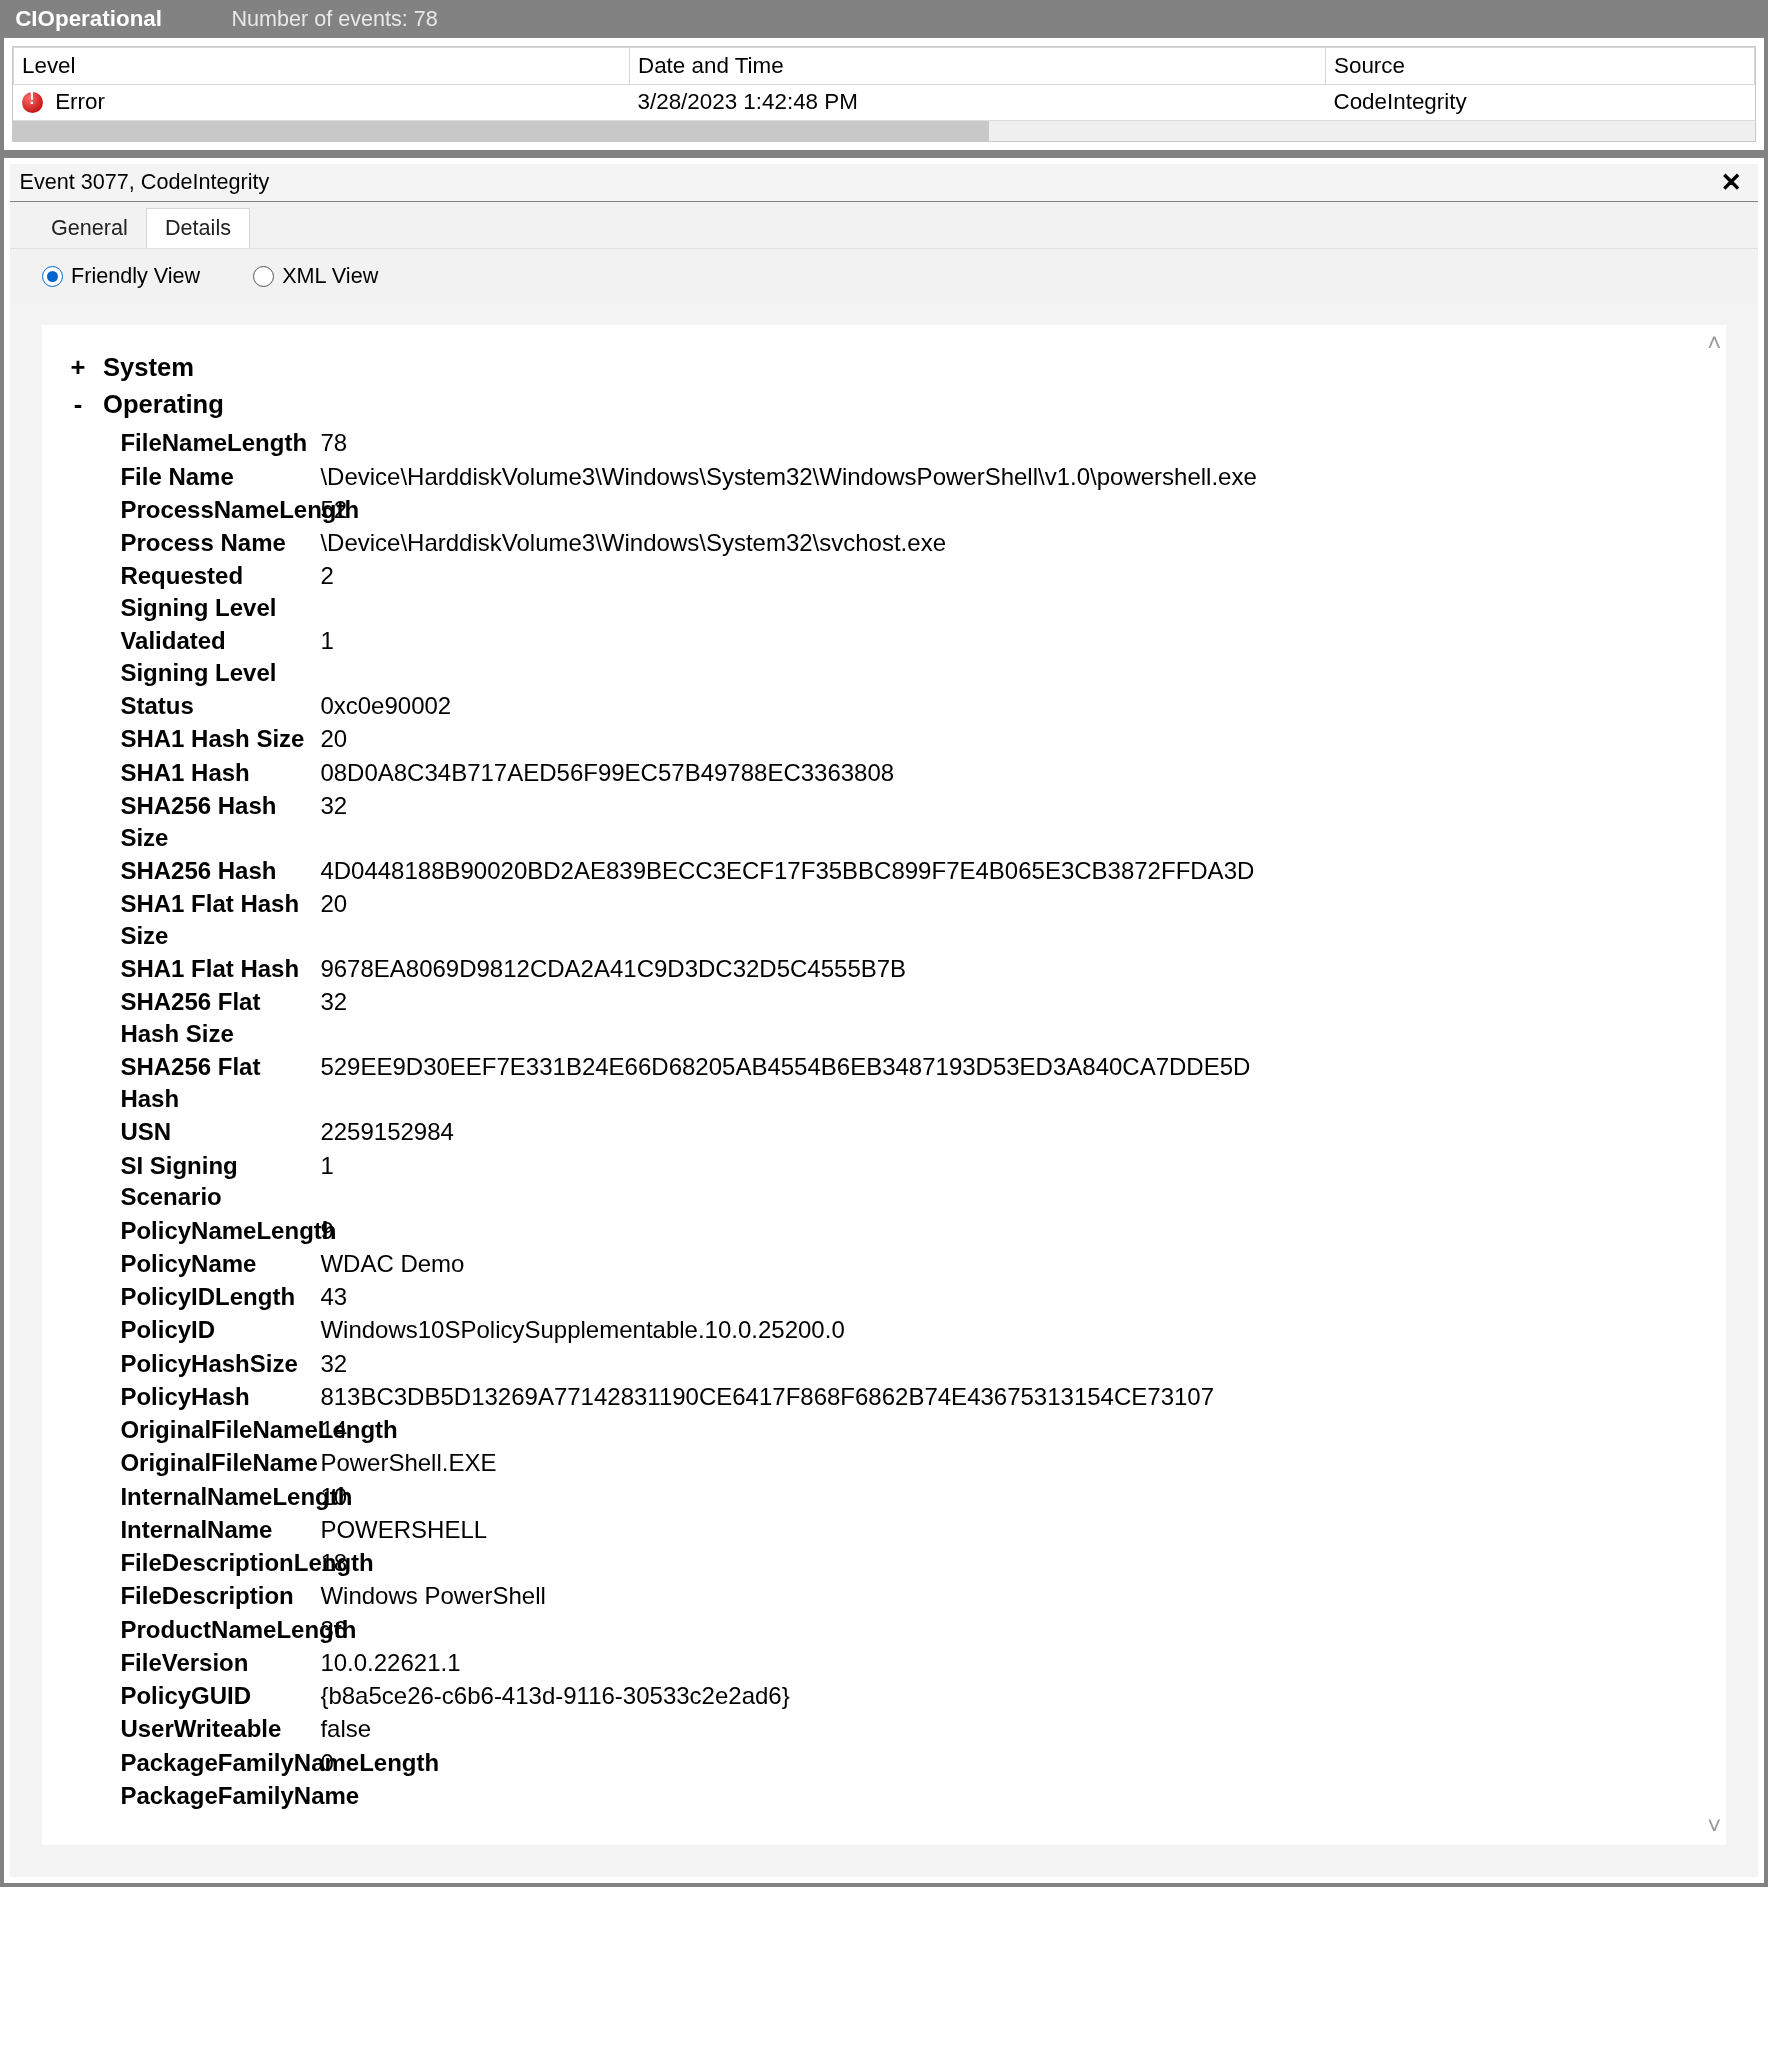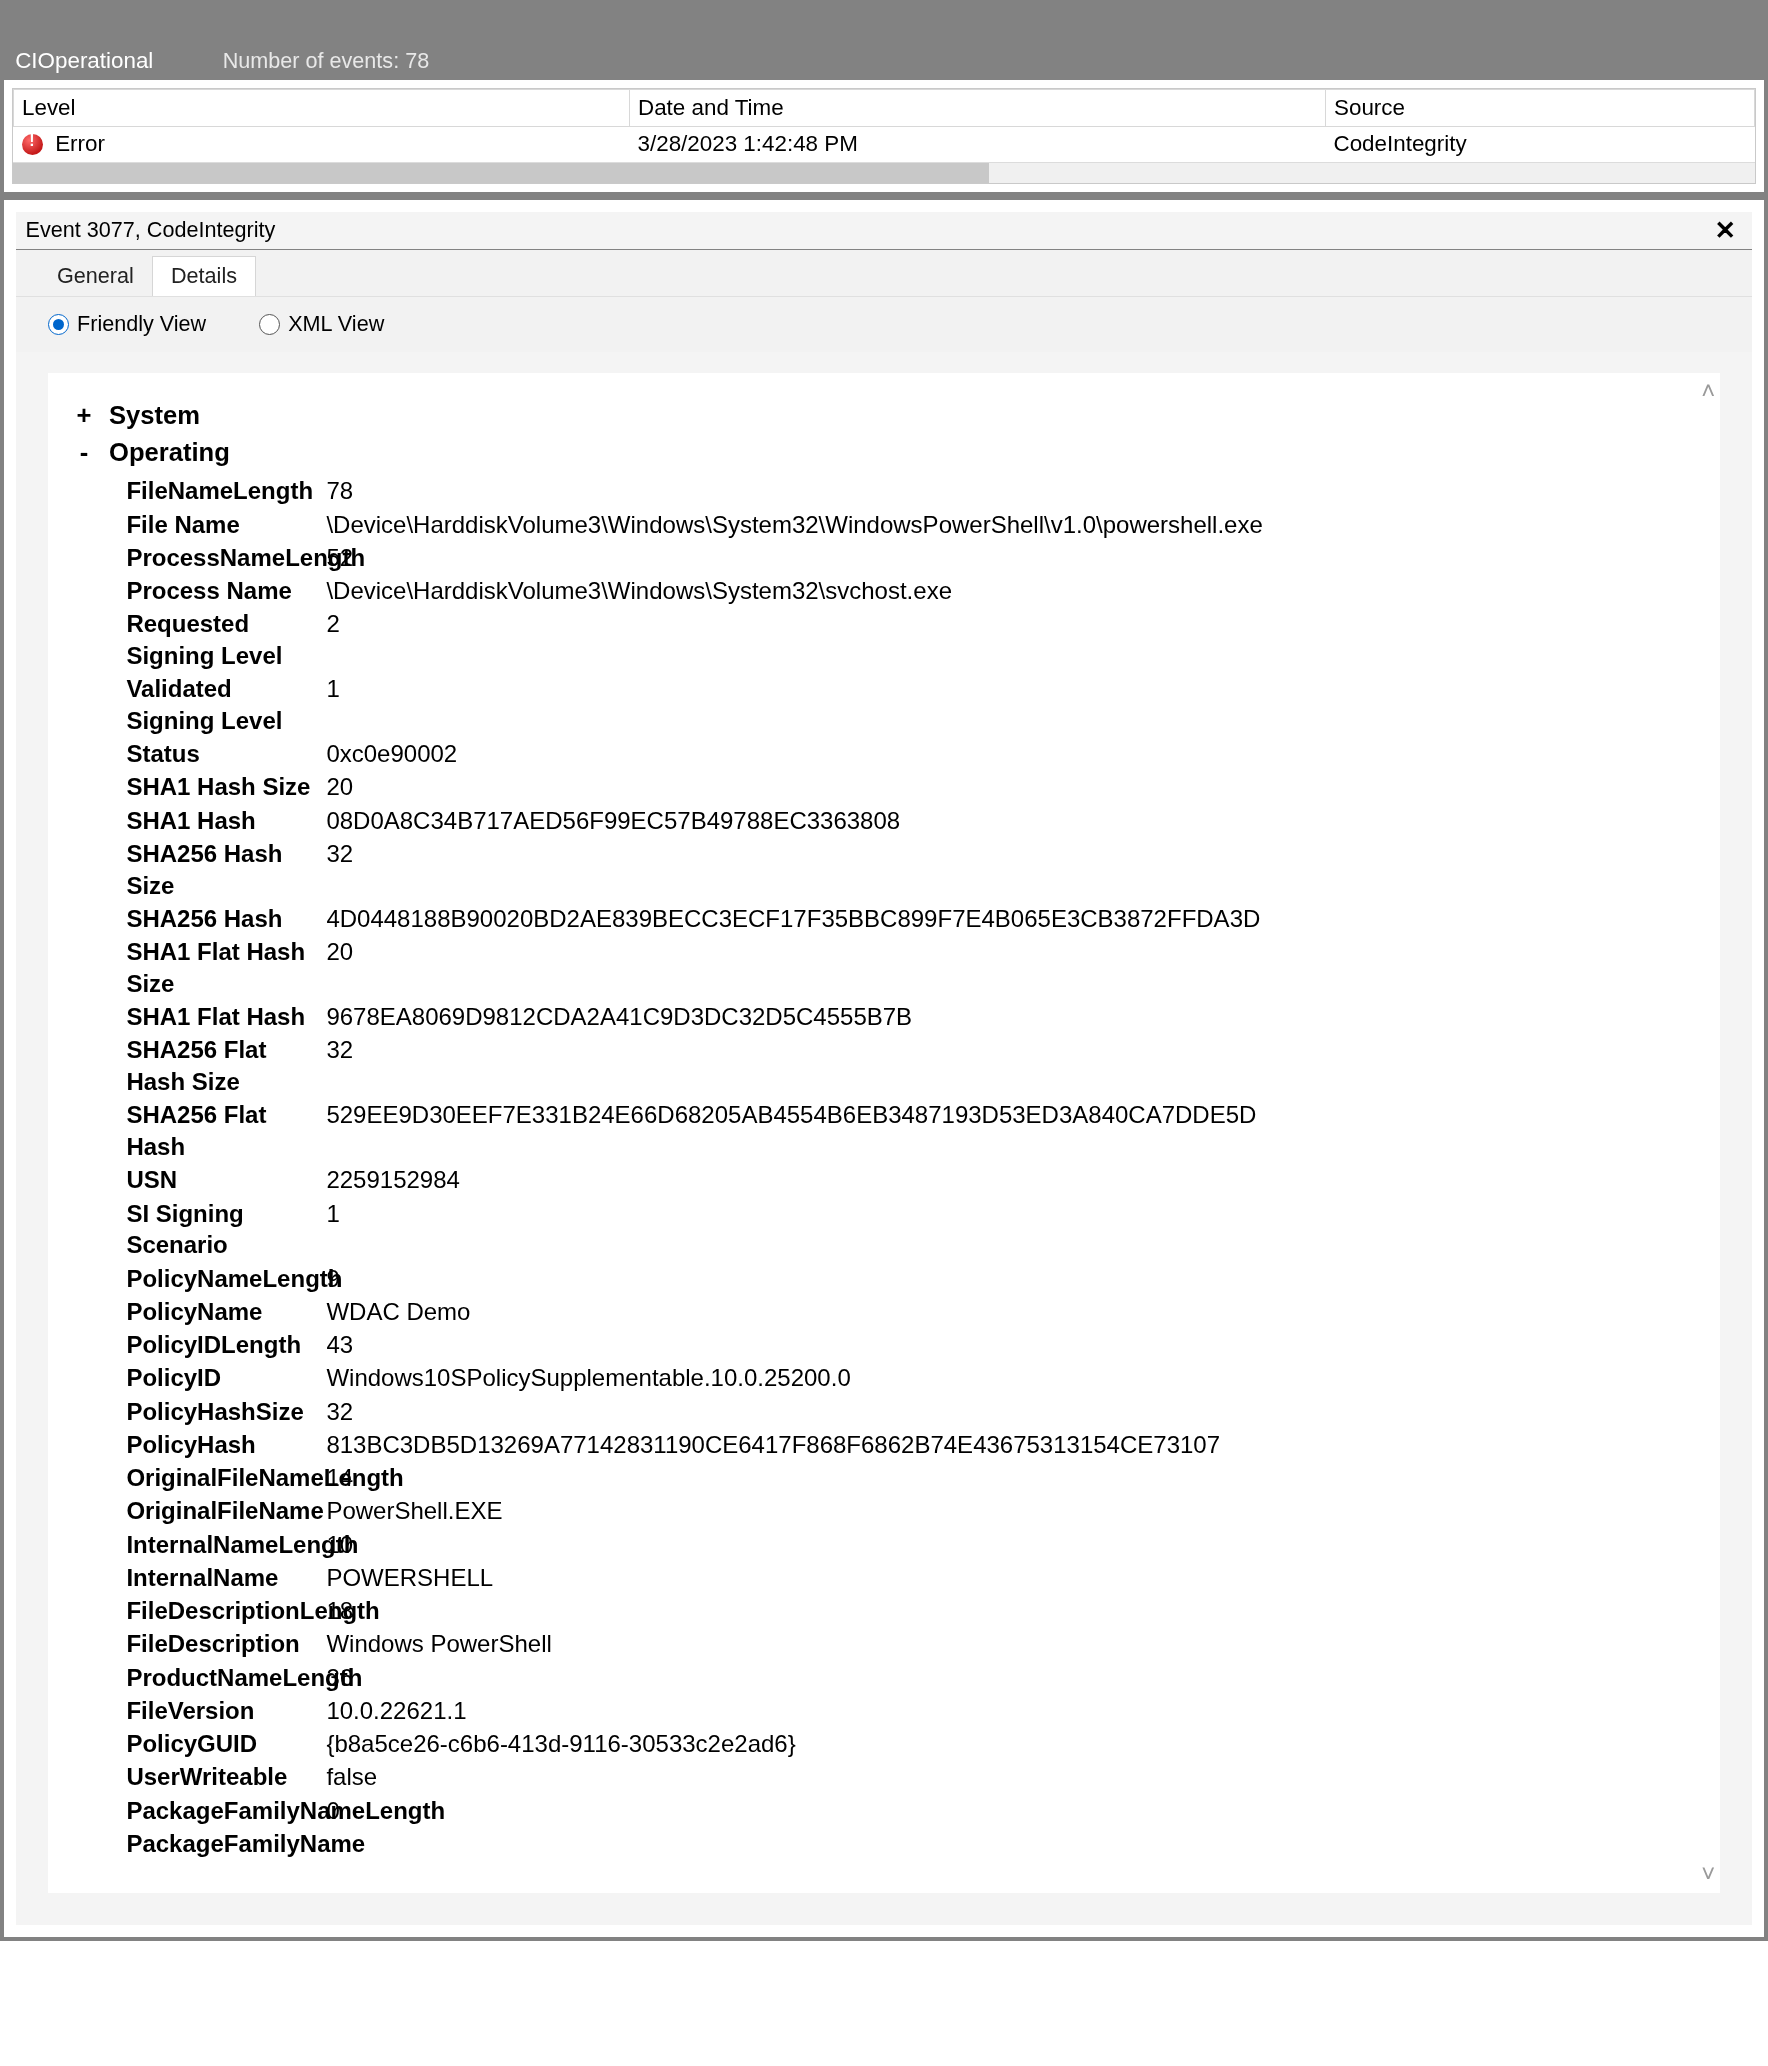--- a/index.html
+++ b/index.html
@@ -17,21 +17,21 @@
   
   .titlebar {
     background: #828282;
     color: #fff;
     padding: 1.6px 11.2px 6.4px 11.2px;
     display: flex;
     gap: 22.4px;
     align-items: baseline;
     font-size: 22.4px;
   }
-  .titlebar .title { font-weight: 400; margin-top: 42px; }
+  .titlebar .title { font-weight: 700; }
   .titlebar .count { color: #e8e8e8; font-size: 21.6px; margin-left: 47px; }
   
   .list-wrap {
     background: #fff;
     padding: 8px 8px 0 8px;
   }
   .list-inner {
     border: 1.6px solid #c9c9c9;
     background: #fff;
   }
@@ -88,21 +88,21 @@
     height: 8px;
     background: #fff;
   }
   .gap2 {
     height: 8px;
     background: #828282;
   }
   
   .details-wrap {
     background: #fff;
-    padding: 12px;
+    padding: 6px;
   }
   .details-header {
     display: flex;
     align-items: center;
     justify-content: space-between;
     border-bottom: 1.6px solid #828282;
     background: #f4f4f4;
     padding: 3.2px 9.6px;
     font-size: 21.6px;
   }

